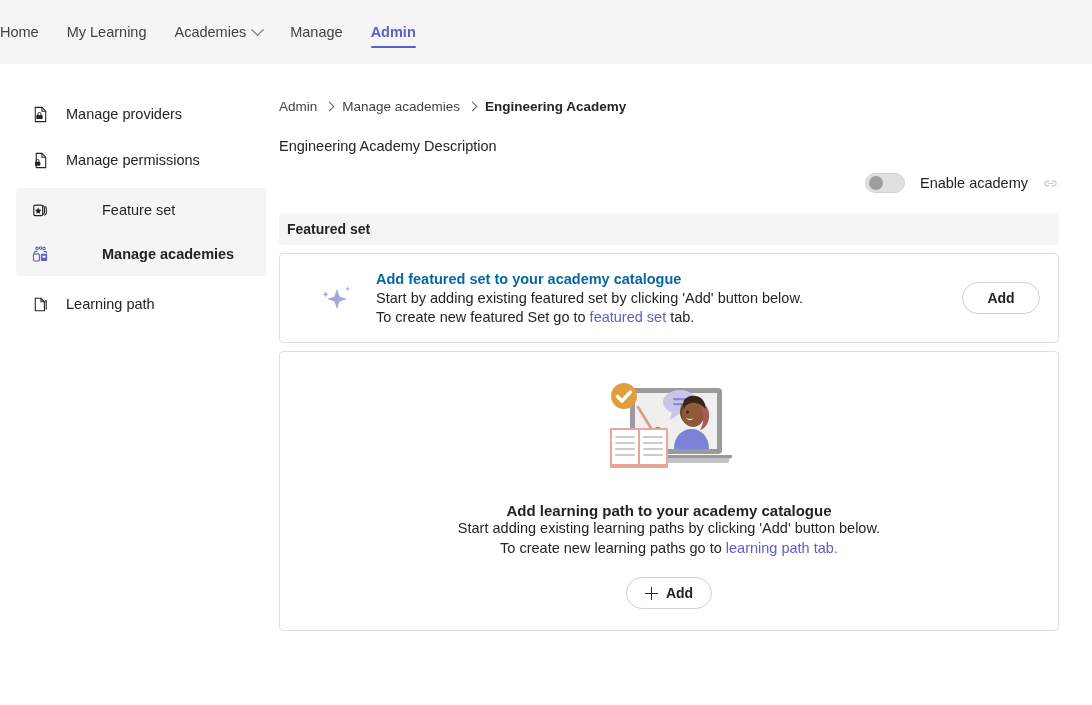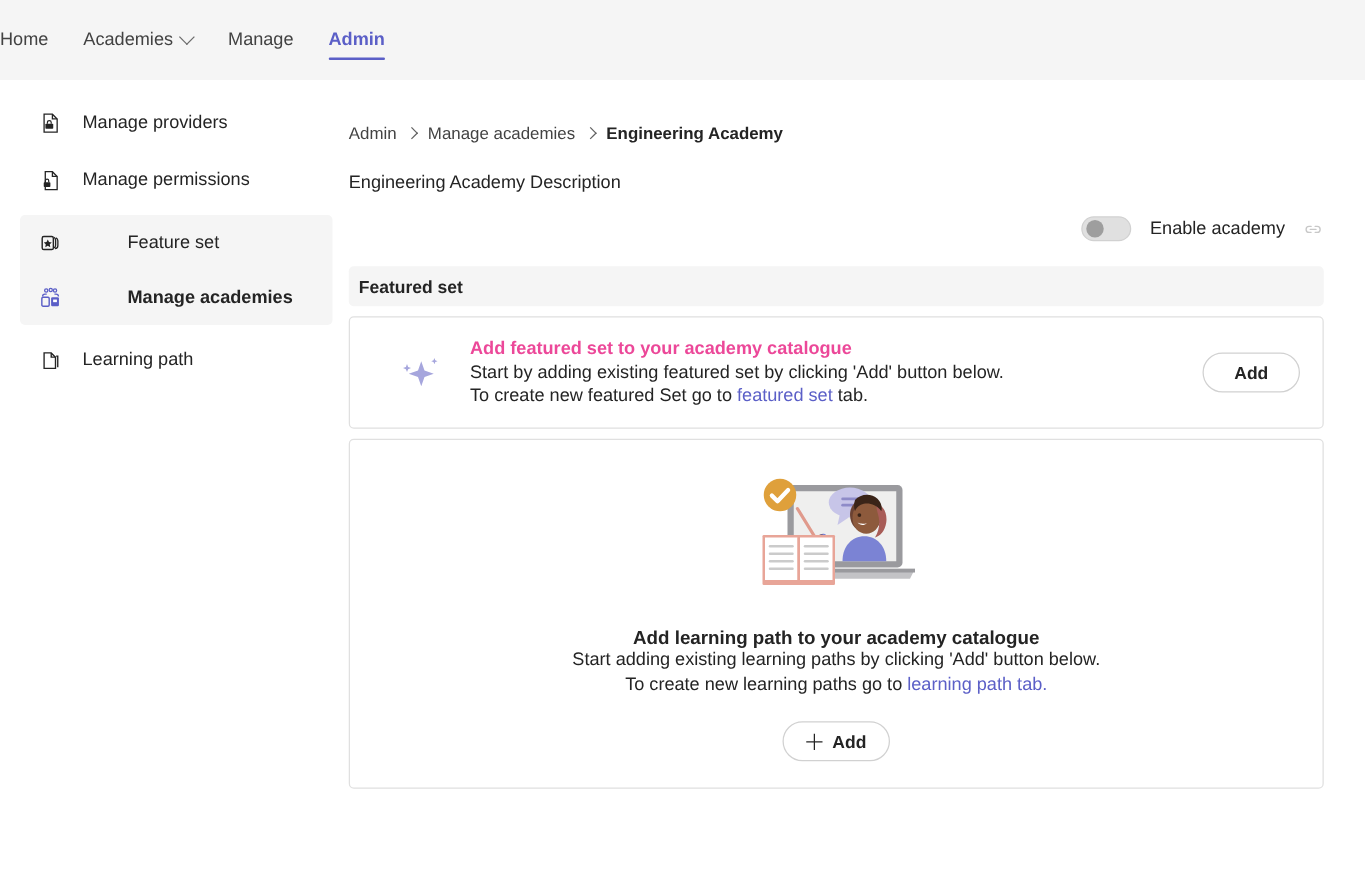--- a/index.html
+++ b/index.html
@@ -53,21 +53,21 @@
     margin-left: 7px;
     width: 9px; height: 9px;
     border-right: 1.3px solid #6b6b6b;
     border-bottom: 1.3px solid #6b6b6b;
     transform: rotate(45deg) translate(-2px,-2px);
   }
 
   
   .sidebar {
     position: absolute;
-    top: 80px; left: 16px;
+    top: 96px; left: 16px;
     width: 250px;
   }
   .side-item {
     display: flex;
     align-items: center;
     height: 36px;
     margin-bottom: 10px;
     padding-left: 14px;
     border-radius: 4px;
     font-size: 14.5px;
@@ -172,21 +172,21 @@
   }
 
   .featured-card {
     height: 90px;
     display: flex;
     align-items: center;
     padding: 0 18px 0 28px;
   }
   .sparkle-wrap { flex: 0 0 58px; display:flex; align-items:center; justify-content:center; }
   .featured-text { flex: 1 1 auto; padding-left: 10px; }
-  .ftitle { font-size: 14.5px; font-weight: 700; color:#ec4899; }
+  .ftitle { font-size: 14.5px; font-weight: 700; color:#0369a1; }
   .fline { font-size: 14.5px; color:#242424; margin-top: 3px; }
   .lnk { color: #5b5fc7; cursor: pointer; }
 
   .btn {
     border: 1px solid #d1d1d1;
     border-radius: 16px;
     background: #ffffff;
     font-family: "Liberation Sans", sans-serif;
     font-size: 14px;
     font-weight: 700;
@@ -235,20 +235,23 @@
   .plus::before { left: 6px; top: 0; width: 1.4px; height: 13px; }
   .plus::after  { top: 6px; left: 0; height: 1.4px; width: 13px; }
 </style>
 </head>
 <body>
 
 <div class="topbar">
   <div class="topnav">
     <div class="navitem">
       <span>Home</span>
+    </div>
+    <div class="navitem">
+      <span>My Learning</span>
     </div>
     <div class="navitem">
       <span>Academies</span>
       <span class="chev"></span>
     </div>
     <div class="navitem">
       <span>Manage</span>
     </div>
     <div class="navitem active">
       <span>Admin</span>

